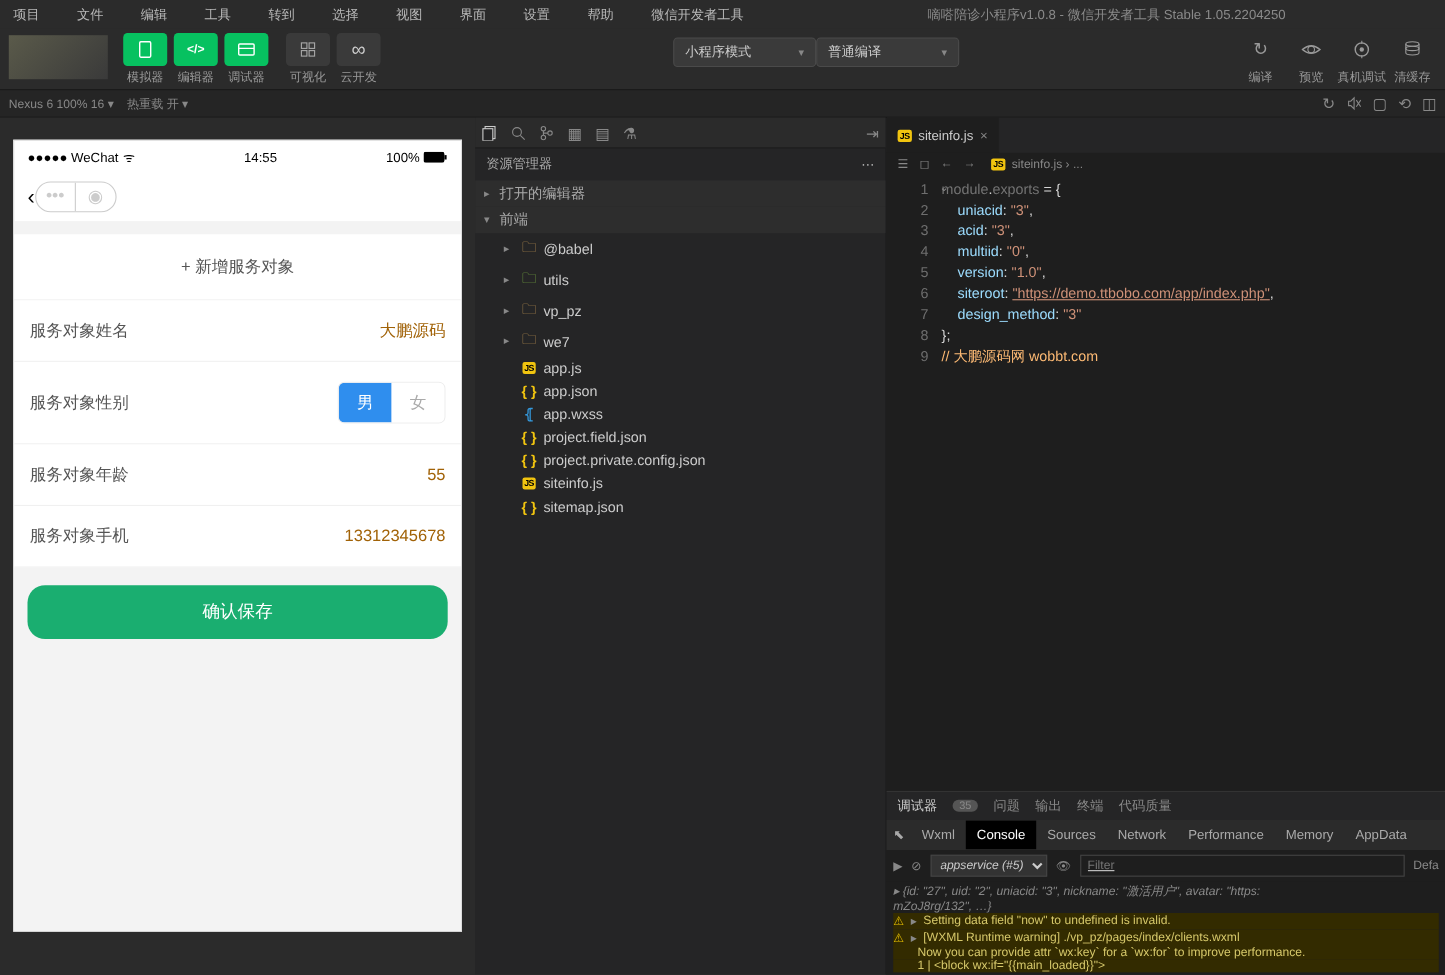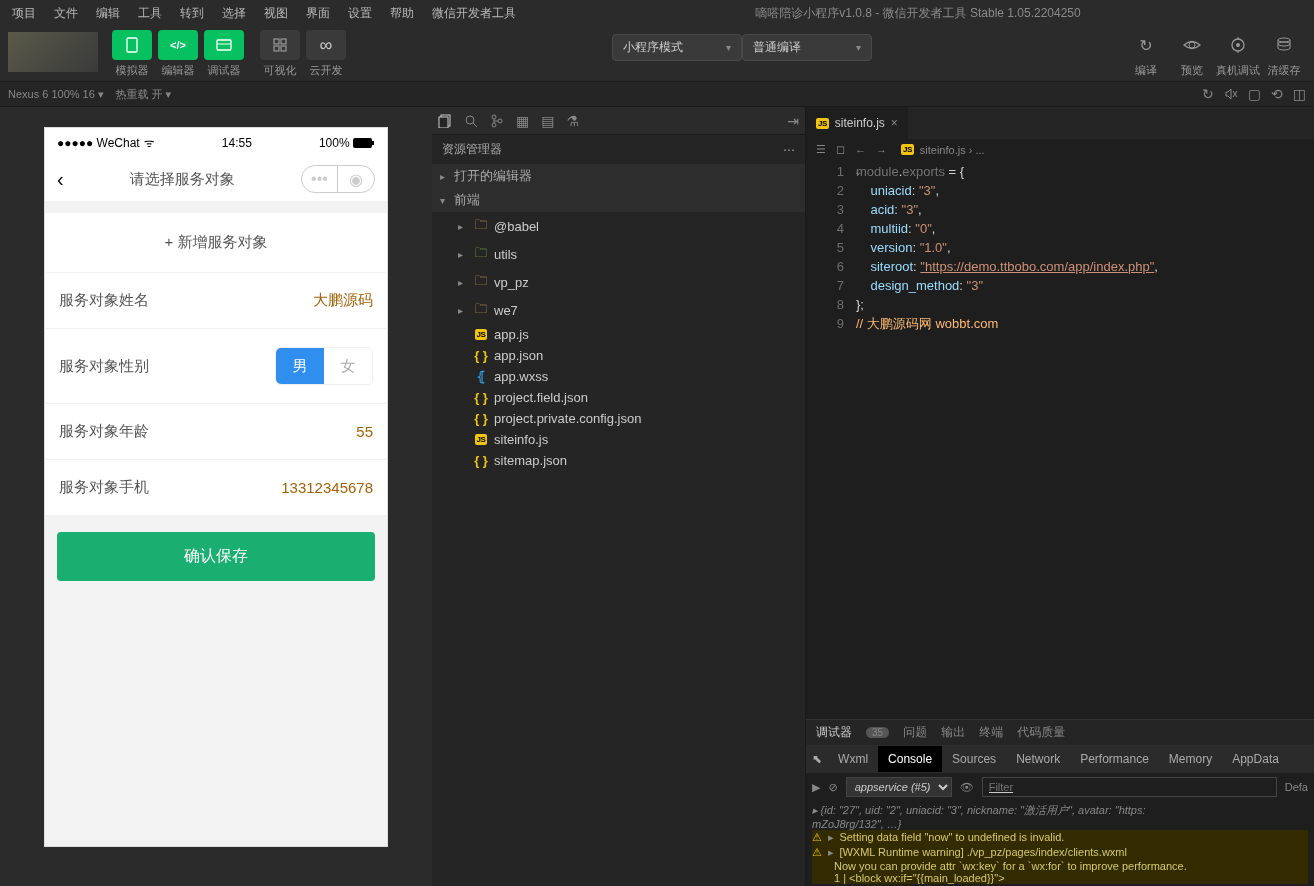--- a/index.html
+++ b/index.html
@@ -1,19 +1,19 @@
 <!DOCTYPE html>
 <html><head>
 <meta charset="utf-8">
 <style>
 * { margin: 0; padding: 0; box-sizing: border-box; font-family: "Microsoft YaHei", -apple-system, sans-serif; }
 body { background: #2b2b2b; color: #ccc; width: 1314px; height: 886px; overflow: hidden; font-size: 13px; }
 
 
-.menubar { display: flex; align-items: center; height: 26px; background: #2b2b2b; padding: 0 4px; gap: 2px; }
+.menubar { display: flex; align-items: center; height: 26px; background: #2b2b2b; padding: 0 4px; gap: 18px; }
 .menubar .mi { color: #b8b8b8; padding: 2px 8px; cursor: pointer; font-size: 12px; }
 .menubar .title { flex: 1; text-align: center; color: #8a8a8a; font-size: 12px; }
 
 
 .toolbar { display: flex; align-items: flex-start; height: 55px; background: #2b2b2b; padding: 4px 8px 0 8px; }
 .tool-btn-group { display: flex; gap: 2px; margin-right: 12px; }
 .tool-btn { display: flex; flex-direction: column; align-items: center; justify-content: center; width: 44px; }
 .tool-btn .ico { width: 40px; height: 30px; border-radius: 4px; display: flex; align-items: center; justify-content: center; font-size: 16px; }
 .tool-btn .lbl { font-size: 11px; color: #999; margin-top: 3px; }
 .tool-btn.green .ico { background: #07c160; color: #fff; }
@@ -29,39 +29,39 @@
 
 .secondbar { display: flex; align-items: center; height: 26px; background: #252525; padding: 0 8px; border-top: 1px solid #1a1a1a; border-bottom: 1px solid #1a1a1a; }
 .secondbar .sm { color: #888; font-size: 11px; margin-right: 12px; cursor: pointer; }
 .secondbar .spacer { flex: 1; }
 .secondbar .ico-sm { color: #888; margin-left: 10px; font-size: 14px; cursor: pointer; }
 
 .main-row { display: flex; height: calc(100% - 107px); }
 
 
 .simulator-pane { width: 432px; background: #2b2b2b; display: flex; flex-direction: column; align-items: center; padding-top: 20px; }
-.phone { width: 344px; background: #fff; display: flex; flex-direction: column; border: 1px solid #ddd; height: 720px; }
+.phone { width: 408px; background: #fff; display: flex; flex-direction: column; border: 1px solid #ddd; height: 720px; }
 .phone-status { display: flex; align-items: center; justify-content: space-between; padding: 6px 12px; font-size: 12px; color: #000; }
 .phone-header { display: flex; align-items: center; padding: 8px 12px; position: relative; }
 .phone-header .back { font-size: 20px; color: #000; }
 .phone-header .ptitle { flex: 1; text-align: center; color: #555; font-size: 15px; }
 .phone-header .capsule { display: flex; border: 1px solid #ccc; border-radius: 15px; overflow: hidden; }
 .phone-header .capsule div { width: 36px; height: 26px; display: flex; align-items: center; justify-content: center; font-size: 16px; }
 .phone-header .capsule div:first-child { border-right: 1px solid #ccc; }
 
 .phone-body { background: #f3f3f3; flex: 1; padding-top: 12px; }
 .add-section { background: #fff; padding: 20px; text-align: center; color: #555; font-size: 15px; }
 .form-row { background: #fff; padding: 18px 14px; display: flex; align-items: center; justify-content: space-between; border-bottom: 1px solid #f0f0f0; }
 .form-row .flabel { color: #555; font-size: 15px; }
 .form-row .fval { color: #a16207; font-size: 15px; }
 .gender-toggle { display: flex; border: 1px solid #eee; border-radius: 6px; overflow: hidden; }
 .gender-toggle div { width: 48px; height: 36px; display: flex; align-items: center; justify-content: center; font-size: 15px; }
 .gender-toggle .active { background: #2f8eee; color: #fff; }
 .gender-toggle .inactive { background: #fff; color: #aaa; }
-.save-btn { margin: 16px 12px; background: #1aae70; color: #fff; text-align: center; padding: 14px; border-radius: 4px; font-size: 16px; }
+.save-btn { margin: 16px 12px; background: #1aae70; color: #fff; text-align: center; padding: 14px; border-radius: 16px; font-size: 16px; }
 
 
 .explorer-pane { width: 374px; background: #252526; border-right: 1px solid #1a1a1a; display: flex; flex-direction: column; }
 .explorer-iconbar { display: flex; align-items: center; height: 28px; background: #2b2b2b; padding: 0 6px; gap: 12px; color: #888; font-size: 14px; border-bottom: 1px solid #1a1a1a; }
 .explorer-iconbar .spacer { flex: 1; }
 .explorer-title { display: flex; align-items: center; justify-content: space-between; padding: 6px 10px; color: #aaa; font-size: 12px; }
 .tree-section { font-size: 13px; }
 .tree-row { display: flex; align-items: center; padding: 3px 8px; color: #ccc; cursor: pointer; }
 .tree-row .arrow { width: 14px; color: #888; font-size: 10px; }
 .tree-row .ficon { width: 18px; display: flex; align-items: center; justify-content: center; margin-right: 4px; }
@@ -241,21 +241,20 @@
       <div class="phone-status">
         <span><span>●●●●● WeChat</span><span style="margin-left:4px;">ᯤ</span></span>
         <span>14:55</span>
         <span><span>100%</span> <svg width="22" height="10" viewBox="0 0 22 10" style="display:inline-block;vertical-align:middle">
               <rect x="0" y="0" width="19" height="10" rx="2" fill="#000"></rect>
               <rect x="19" y="3" width="2" height="4" fill="#000"></rect>
             </svg></span>
       </div>
       <div class="phone-header">
         <span class="back">‹</span>
-        <span class="ptitle">请选择服务对象</span>
         <div class="capsule">
           <div>•••</div>
           <div>◉</div>
         </div>
       </div>
       <div class="phone-body">
         <div class="add-section">+ 新增服务对象</div>
         <div style="height:1px"></div>
         <div class="form-row">
           <span class="flabel">服务对象姓名</span>

